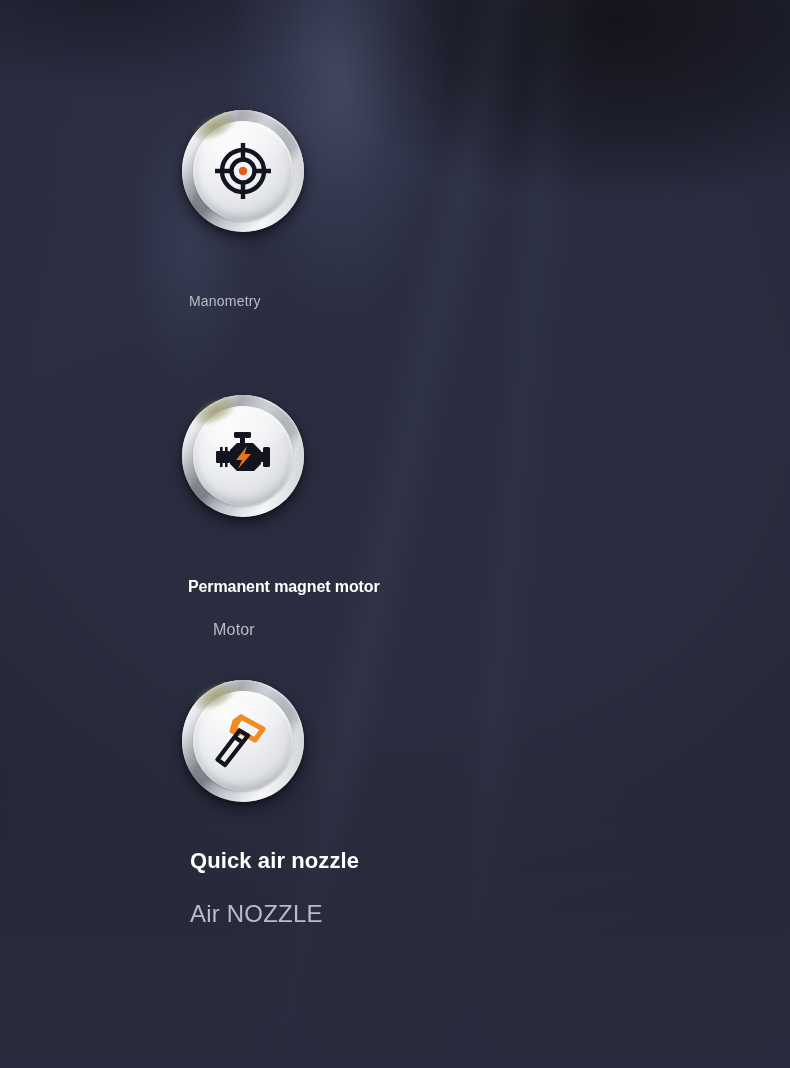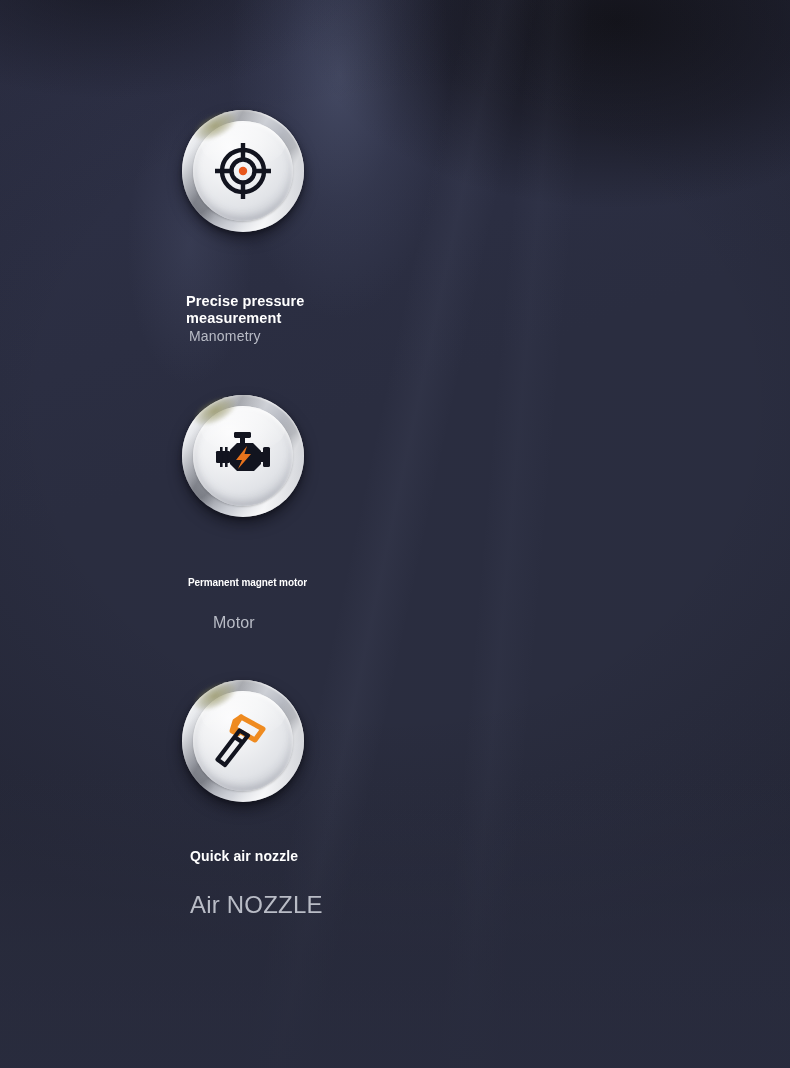--- a/index.html
+++ b/index.html
@@ -160,25 +160,25 @@
     font-weight:normal;
     letter-spacing:0.2px;
   }
 
   
   .c0 .labels { left:186px; top:183px; }
   .c0 .title    { font-size:14.5px; }
   .c0 .subtitle { font-size:14px; margin-left:3px; }
 
   .c2 .labels { left:188px; top:182px; }
-  .c2 .title    { font-size:10px; letter-spacing:-0.1px; }
+  .c2 .title    { font-size:16px; letter-spacing:-0.1px; }
   .c2 .subtitle { font-size:16px; margin-top:25px; margin-left:25px; }
 
   .c4 .labels { left:190px; top:168px; }
-  .c4 .title    { font-size:14px; }
+  .c4 .title    { font-size:22px; }
   .c4 .subtitle { font-size:24px; margin-top:26px; margin-left:0px; }
 </style>
 </head>
 <body>
 
 <div id="page">
 
   <div class="bg-layer bg-base"></div>
   <div class="bg-layer bg-dark-right"></div>
   <div class="bg-layer bg-dark-topleft"></div>
@@ -204,22 +204,20 @@
                 <line x1="32" y1="42" x2="32" y2="60"></line>
                 <line x1="4" y1="32" x2="22" y2="32"></line>
                 <line x1="42" y1="32" x2="60" y2="32"></line>
               </g>
               <circle cx="32" cy="32" r="4.2" fill="#e8571c"></circle>
             </svg>
           </div>
         </div>
       </div>
       <div class="labels">
-        <div class="title">Precise pressure
-measurement</div>
         <div class="subtitle">Manometry</div>
       </div>
     </div>
 
     <div class="cell col-b c1">
       
       
     </div>
 
     <div class="cell col-a c2">

